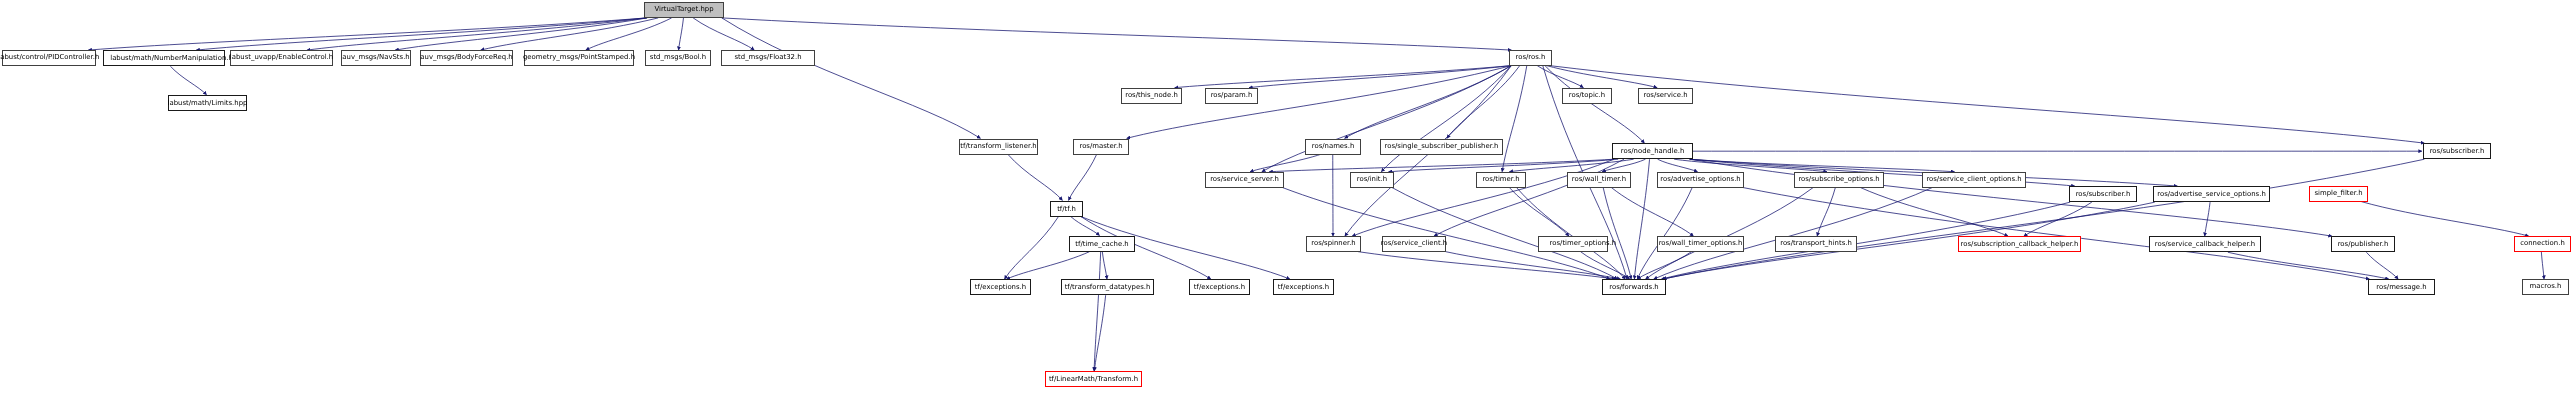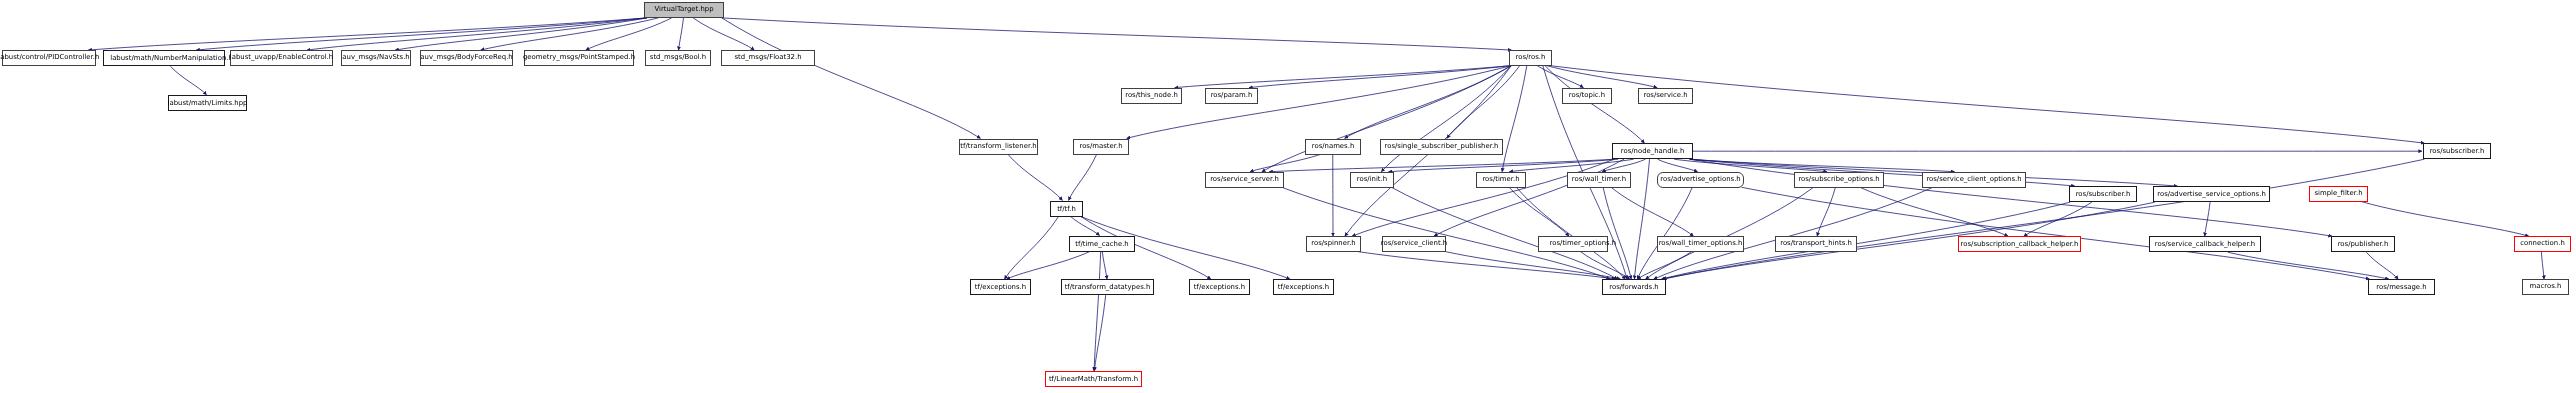--- a/index.html
+++ b/index.html
@@ -171,21 +171,21 @@
       </div>
       <div class="node" style="left: 1350px; top: 172px; width: 44px; height: 15.5px;">
         <span>ros/init.h</span>
       </div>
       <div class="node" style="left: 1476px; top: 172px; width: 50px; height: 15.5px;">
         <span>ros/timer.h</span>
       </div>
       <div class="node" style="left: 1567px; top: 172px; width: 64px; height: 15.5px;">
         <span>ros/wall_timer.h</span>
       </div>
-      <div class="node" style="left: 1657px; top: 172px; width: 87px; height: 15.5px; border-radius: 6px;">
+      <div class="node" style="left: 1657px; top: 172px; width: 87px; height: 15.5px;">
         <span>ros/advertise_options.h</span>
       </div>
       <div class="node" style="left: 1794px; top: 172px; width: 90px; height: 15.5px;">
         <span>ros/subscribe_options.h</span>
       </div>
       <div class="node" style="left: 1922px; top: 172px; width: 104px; height: 15.5px;">
         <span>ros/service_client_options.h</span>
       </div>
       <div class="node thick" style="left: 2069px; top: 186px; width: 68px; height: 16px;">
         <span>ros/subscriber.h</span>

